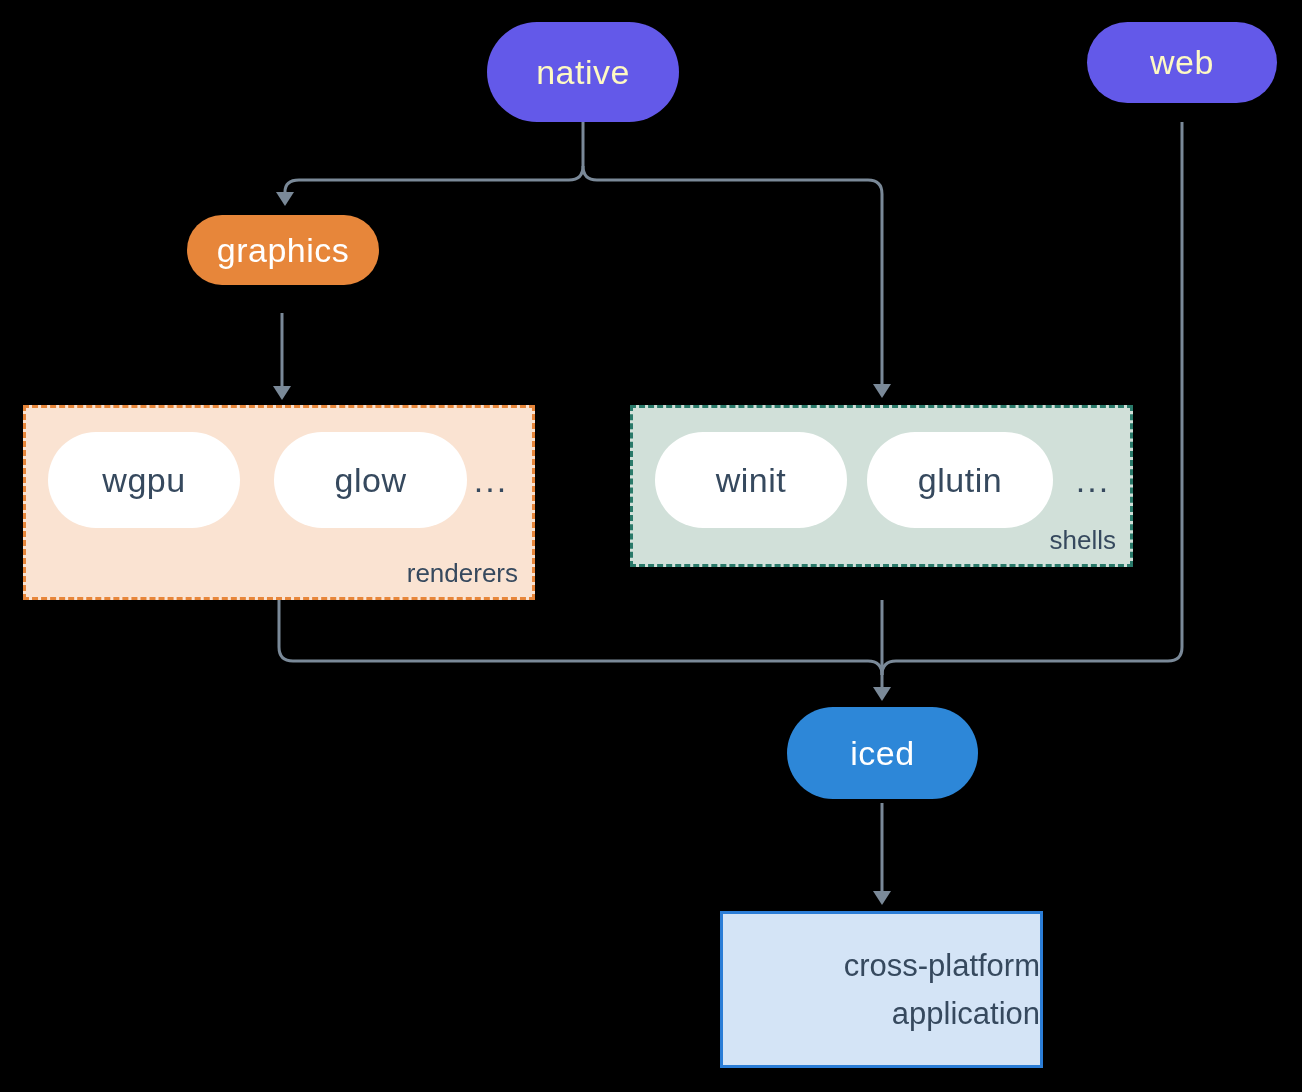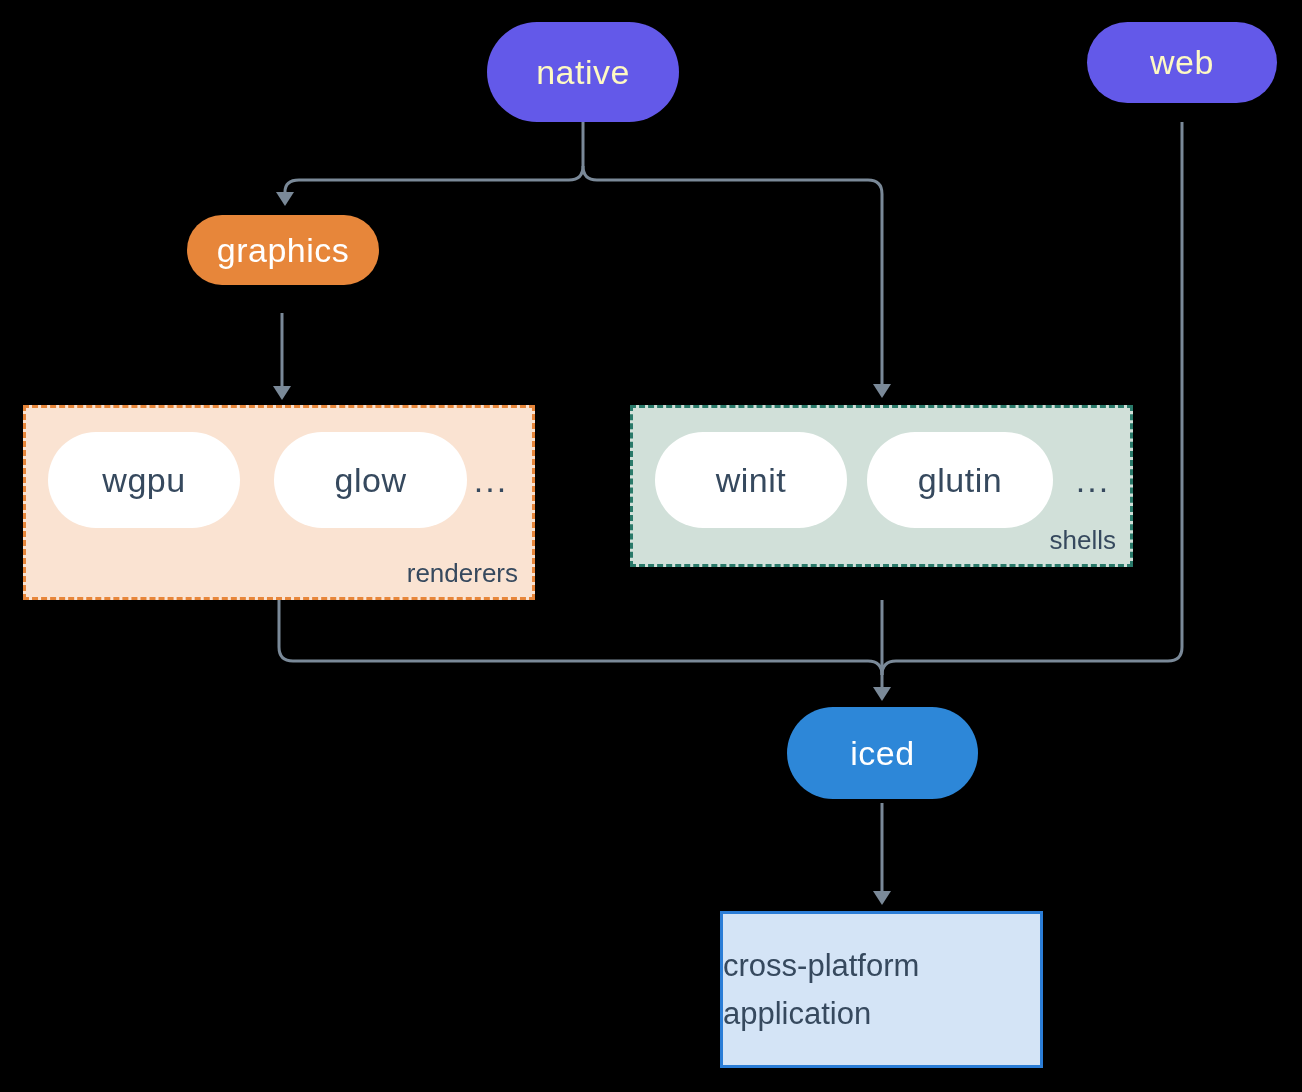--- a/index.html
+++ b/index.html
@@ -71,21 +71,21 @@
 
   .node-native{left:487px;top:22px;width:192px;height:100px;}
   .node-web{left:1087px;top:22px;width:190px;height:81px;}
   .node-graphics{left:187px;top:215px;width:192px;height:70px;}
   .node-iced{left:787px;top:707px;width:191px;height:92px;}
 
   .app-box{
     position:absolute;left:720px;top:911px;width:323px;height:157px;
     background:var(--application-bg);
     border:3px solid var(--application-border);
-    display:flex;flex-direction:column;align-items:flex-start;justify-content:center;
+    display:flex;flex-direction:column;align-items:flex-end;justify-content:center;
     color:var(--item-text);font-size:31px;line-height:48px;
   }
 </style>
 </head>
 <body>
 
 <div class="stage">
 
   <svg class="edges" viewBox="0 0 1302 1092">
     <path d="M583,122 V166"></path>

